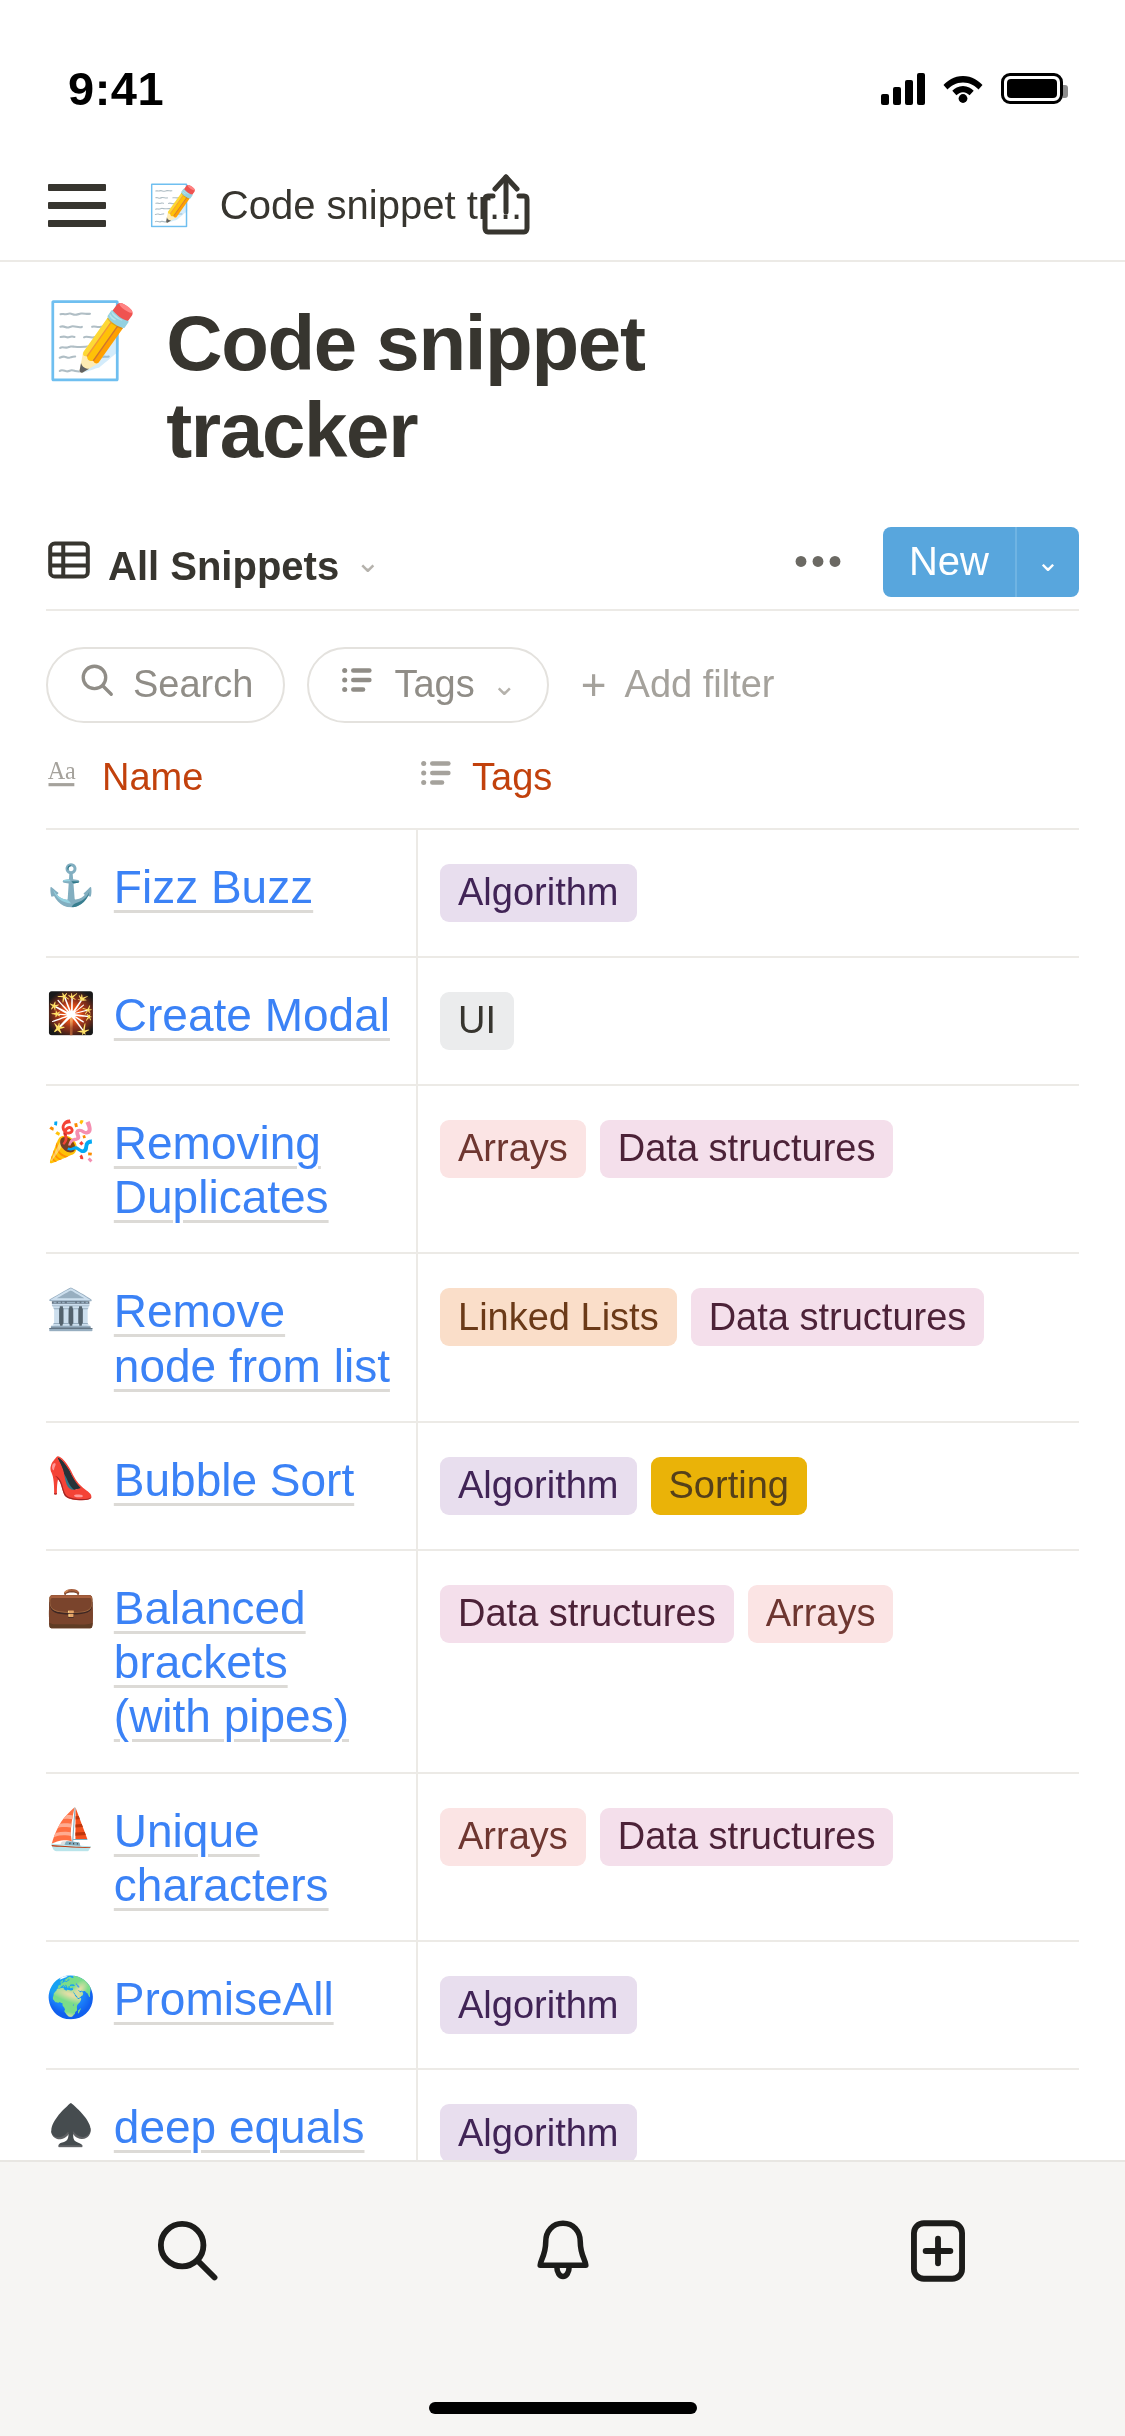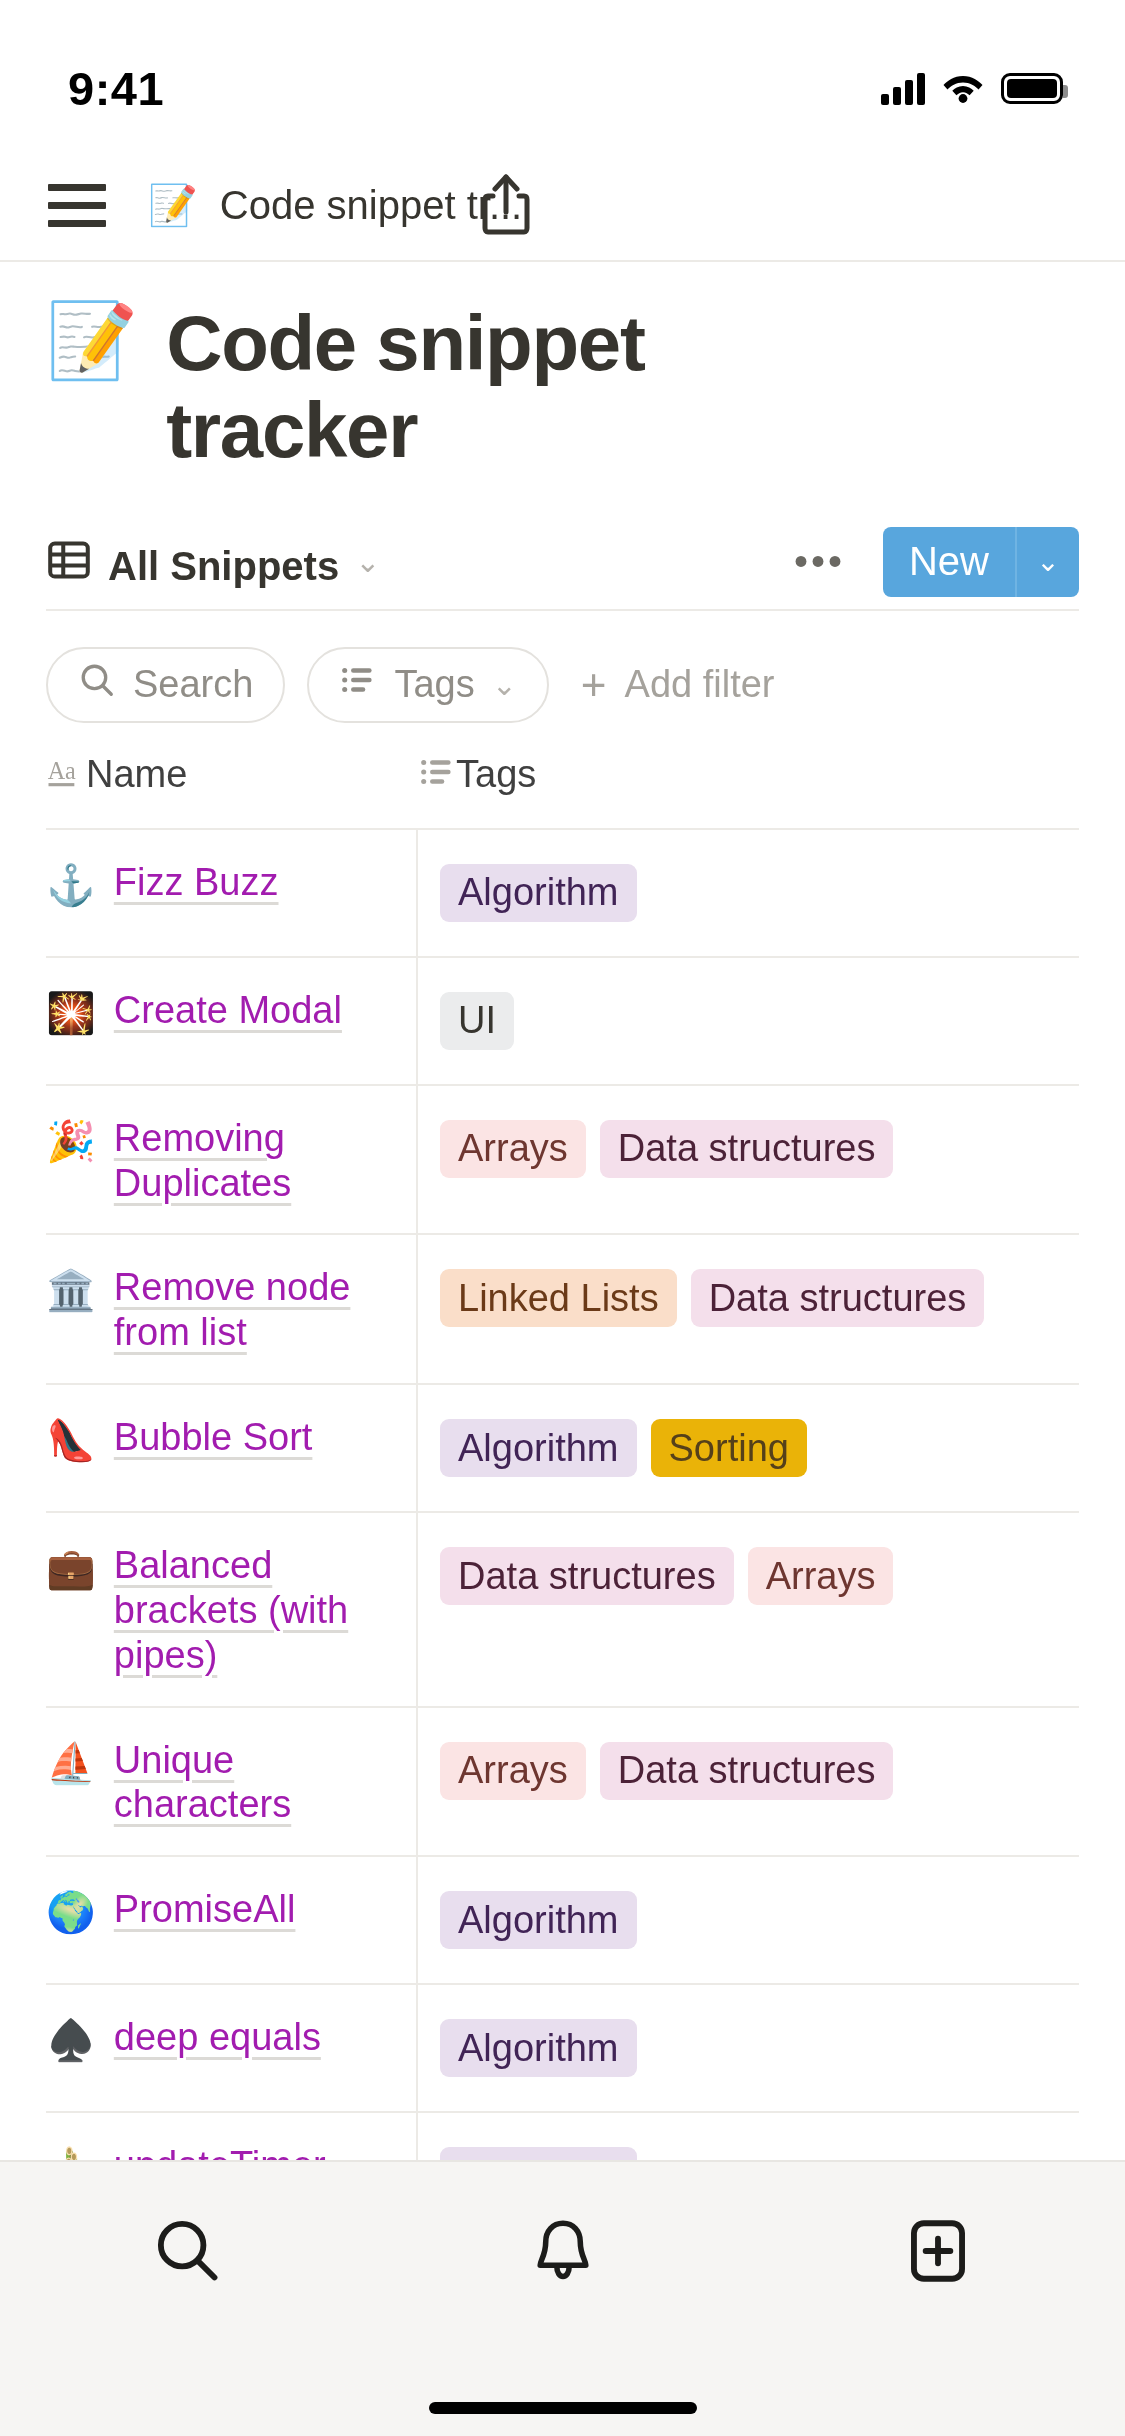--- a/index.html
+++ b/index.html
@@ -148,41 +148,41 @@
   }
   .plus-glyph { font-size:44px; line-height:1; font-weight:300; }
 
   
   .table { width:100%; }
   .thead {
     display:flex;
     padding-bottom:26px;
   }
   .th {
-    display:flex; align-items:flex-start; 
-    color:#404040;
+    display:flex; align-items:center; gap:16px;
+    color:#c2410c;
     font-size:38px;
   }
   .th.name { width:372px; flex:0 0 372px; }
   .row {
     display:flex;
     border-top:2px solid #eceae6;
     min-height:128px;
   }
   .cell-name {
     width:372px; flex:0 0 372px;
     display:flex; align-items:flex-start; gap:18px;
     padding:30px 20px 28px 0;
     border-right:2px solid #eceae6;
   }
   .row-emoji { font-size:40px; line-height:1.15; flex:0 0 auto; padding-top:2px; }
   .row-title {
-    font-size:38px;
+    font-size:46px;
     line-height:1.18;
-    color:#a21caf;
+    color:#3b82f6;
     text-decoration:underline;
     text-decoration-color:#dcdad6;
     text-underline-offset:7px;
     text-decoration-thickness:3px;
   }
   .cell-tags {
     flex:1;
     display:flex; align-items:flex-start; gap:14px;
     padding:34px 0 28px 22px;
     overflow:hidden;

